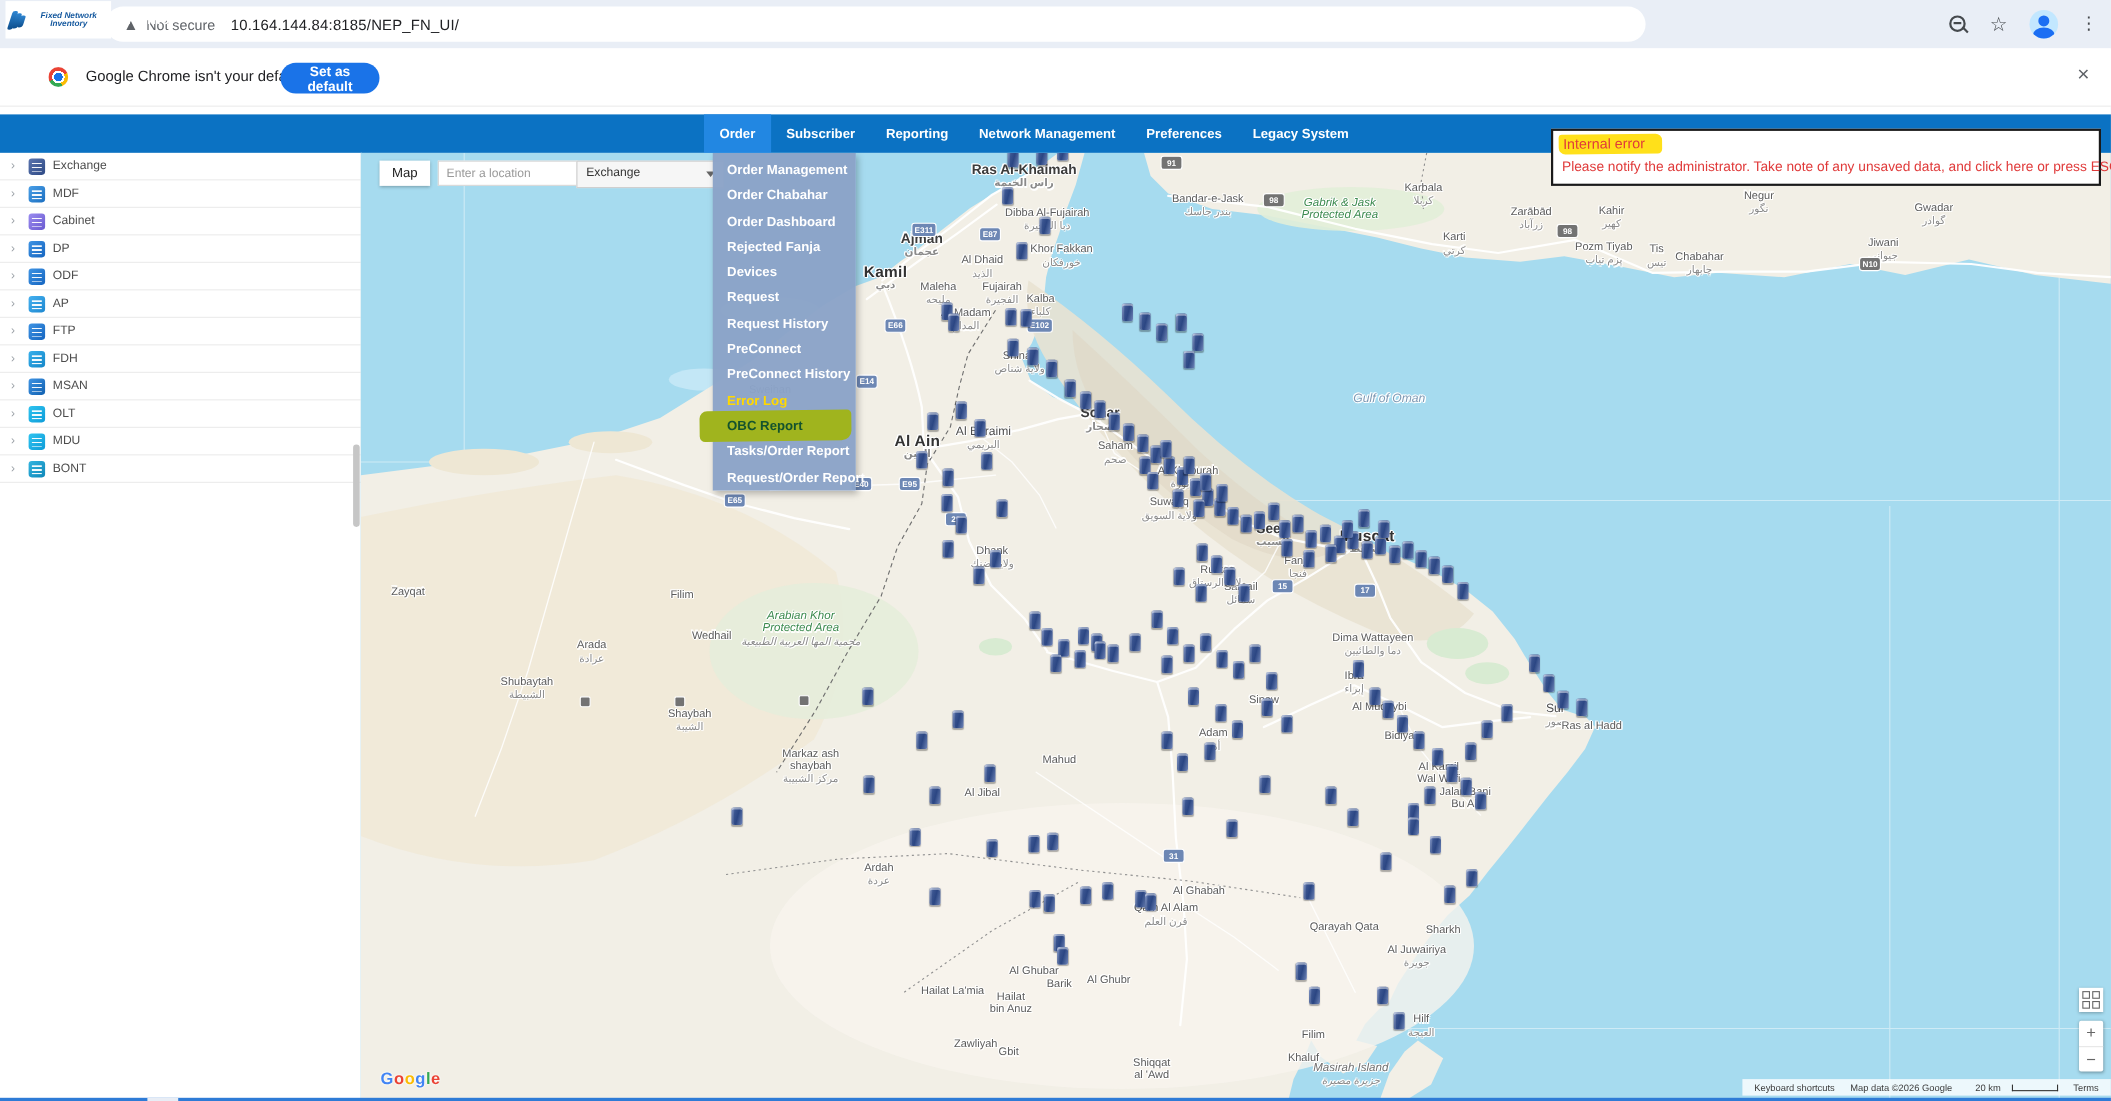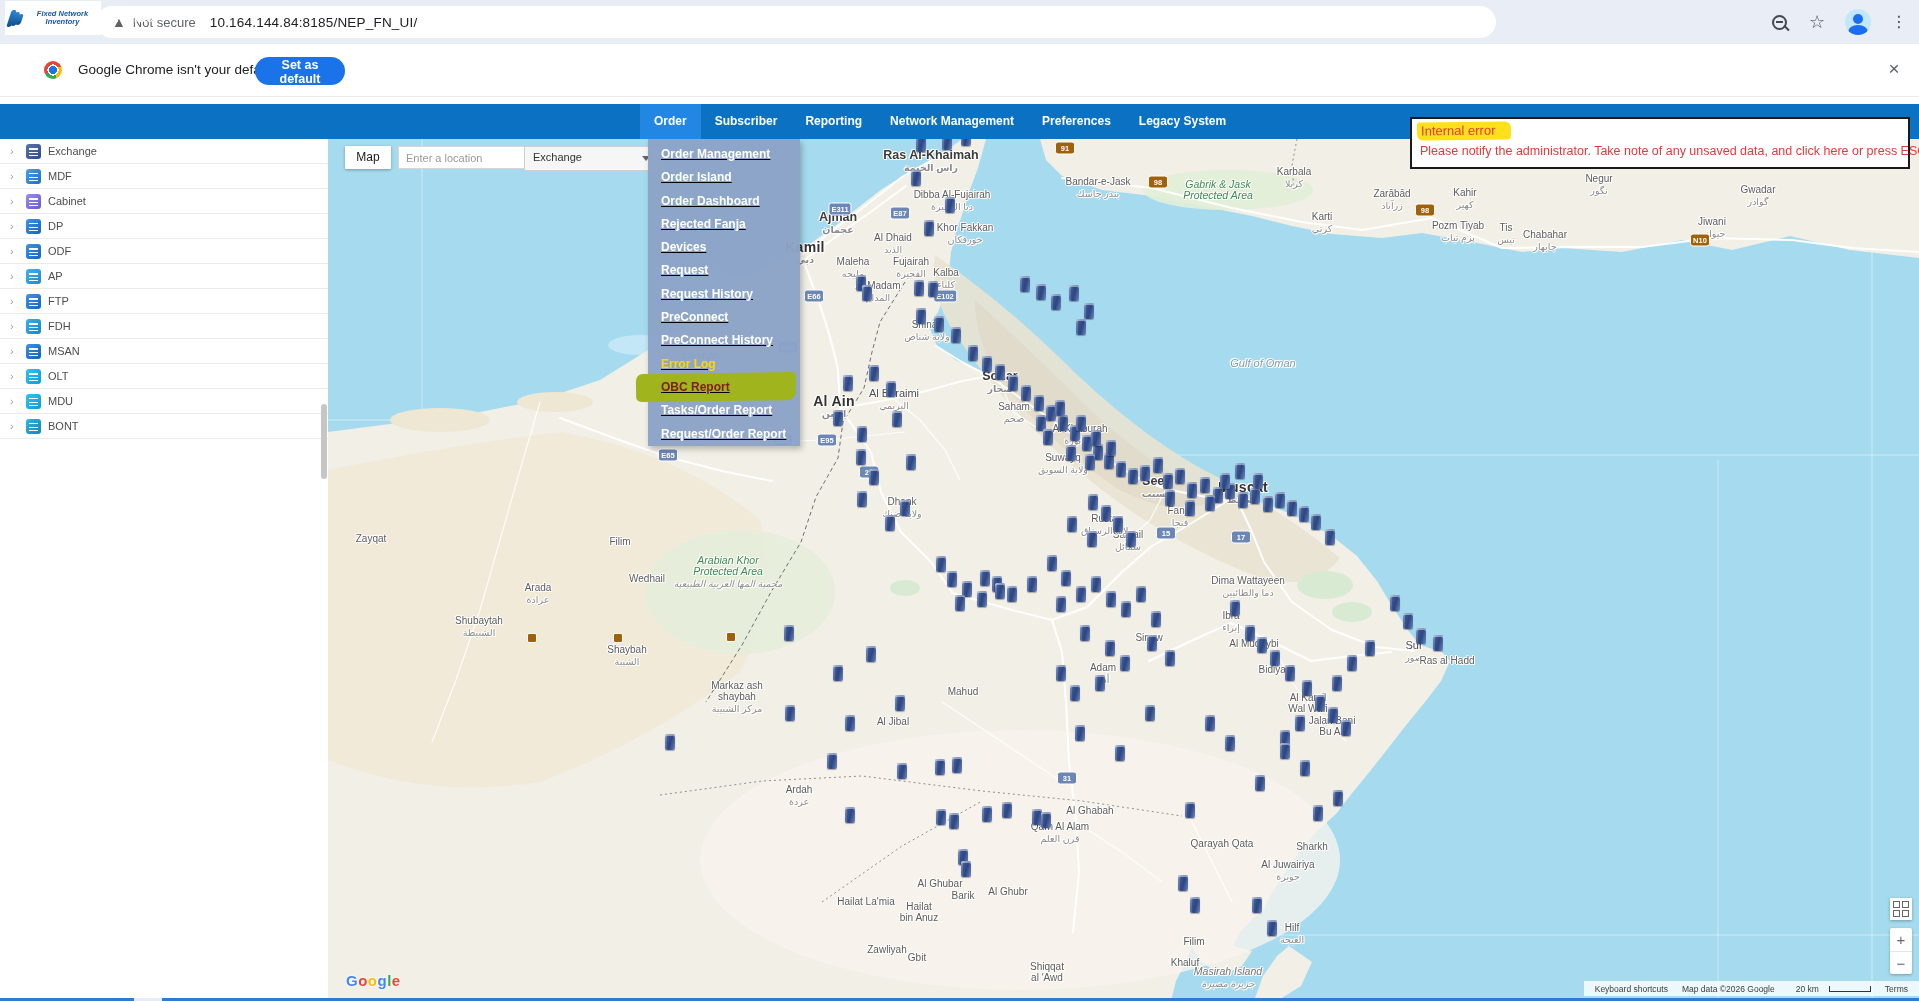--- a/index.html
+++ b/index.html
@@ -70,39 +70,39 @@
   .lbl .ar{display:block;font-size:9.5px;color:#8a8a8a;margin-top:1px;}
   .lbl.sm{font-size:10px;}
   .lbl.md{font-size:11px;color:#4c4c4c;}
   .lbl.lg{font-size:12.5px;font-weight:bold;color:#3c3c3c;}
   .lbl.xl{font-size:14px;font-weight:bold;color:#323232;letter-spacing:.3px;}
   .lbl.green{color:#3d8b50;font-style:italic;font-size:10.5px;}
   .lbl.water{color:#7e9ab5;font-style:italic;font-size:11px;}
   .lbl.island{font-style:italic;font-size:10.5px;color:#6f6f6f;}
   .shield{position:absolute;transform:translate(-50%,-50%);min-width:14px;height:11px;line-height:11px;background:#6d87b4;
       border:1px solid #fff;border-radius:3px;color:#fff;font-size:7.5px;font-weight:bold;text-align:center;padding:0 2px;}
-  .shield.green{background:#a16207;}
+  .shield.green{background:#737373;}
   .shield.sq{min-width:8px;width:8px;height:8px;padding:0;border-radius:2px;}
   
   .map-btn{position:absolute;left:17px;top:7px;width:46px;height:23px;background:#fff;font-size:12px;color:#1a1a1a;
       text-align:center;line-height:23px;box-shadow:0 1px 3px rgba(0,0,0,.3);cursor:pointer;z-index:5;}
   .map-search{position:absolute;left:70px;top:7px;width:118px;height:21px;background:#fff;border:1px solid #d6d6d6;
       font-size:11px;padding:0 0 0 7px;color:#333;z-index:5;font-family:inherit;}
   .map-search::placeholder{color:#9a9a9a;}
   .map-filter{position:absolute;left:196px;top:7px;width:124px;height:23px;background:#f6f6f6;border:1px solid #cfcfcf;
       font-size:11px;color:#333;line-height:21px;padding-left:8px;cursor:pointer;z-index:5;}
   .map-filter::after{content:"";position:absolute;right:7px;top:9px;border-left:4px solid transparent;
       border-right:4px solid transparent;border-top:5px solid #666;}
   
-  .order-menu{position:absolute;left:320px;top:0;width:152px;height:307px;background:rgba(139,163,199,.97);
-      box-shadow:2px 3px 6px rgba(0,0,0,.25);z-index:6;padding-top:4px;box-sizing:border-box;text-decoration:underline;}
+  .order-menu{position:absolute;left:320px;top:0;width:130px;height:307px;background:rgba(139,163,199,.97);
+      box-shadow:2px 3px 6px rgba(0,0,0,.25);z-index:6;padding-top:4px;box-sizing:border-box;}
   .menu-item{height:23.3px;line-height:23.3px;padding-left:13px;color:#fff;font-size:12px;font-weight:bold;
       cursor:pointer;position:relative;white-space:nowrap;}
   .menu-item.yl{color:#ffd800;}
-  .menu-item.hl{color:#7f1d1d;}
+  .menu-item.hl{color:#14532d;}
   .menu-item.hl::before{content:"";position:absolute;left:-12px;right:4px;top:-3px;bottom:-2px;background:#a0b41e;
       border-radius:7px 4px 9px 5px;transform:rotate(-.7deg);z-index:-1;}
   
   .fullscreen-btn{position:absolute;right:7px;top:759px;width:22px;height:22px;background:#fff;box-shadow:0 1px 3px rgba(0,0,0,.3);
       display:grid;grid-template-columns:7px 7px;grid-gap:2px;justify-content:center;align-content:center;cursor:pointer;z-index:5;}
   .fullscreen-btn i{width:5px;height:5px;border:1.5px solid #666;display:block;}
   .zoom-ctrl{position:absolute;right:7px;top:789px;width:22px;height:46px;background:#fff;box-shadow:0 1px 3px rgba(0,0,0,.3);
       border-radius:2px;z-index:5;}
   .zoom-ctrl .zi{height:23px;text-align:center;line-height:23px;font-size:15px;color:#666;cursor:pointer;}
   .zoom-ctrl .zi:first-child{border-bottom:1px solid #e6e6e6;}
@@ -556,21 +556,21 @@
       <div class="mk" style="left: 342px; top: 611px;"></div>
       <div class="mk" style="left: 461px; top: 502px;"></div>
     </div>
 
   <div class="map-btn">Map</div>
   <input class="map-search" placeholder="Enter a location" style="">
   <div class="map-filter">Exchange</div>
 
   <div class="order-menu">
       <div class="menu-item">Order Management</div>
-      <div class="menu-item">Order Island</div>
+      <div class="menu-item">Order Chabahar</div>
       <div class="menu-item">Order Dashboard</div>
       <div class="menu-item">Rejected Fanja</div>
       <div class="menu-item">Devices</div>
       <div class="menu-item">Request</div>
       <div class="menu-item">Request History</div>
       <div class="menu-item">PreConnect</div>
       <div class="menu-item">PreConnect History</div>
       <div class="menu-item yl">Error Log</div>
       <div class="menu-item hl">OBC Report</div>
       <div class="menu-item">Tasks/Order Report</div>

